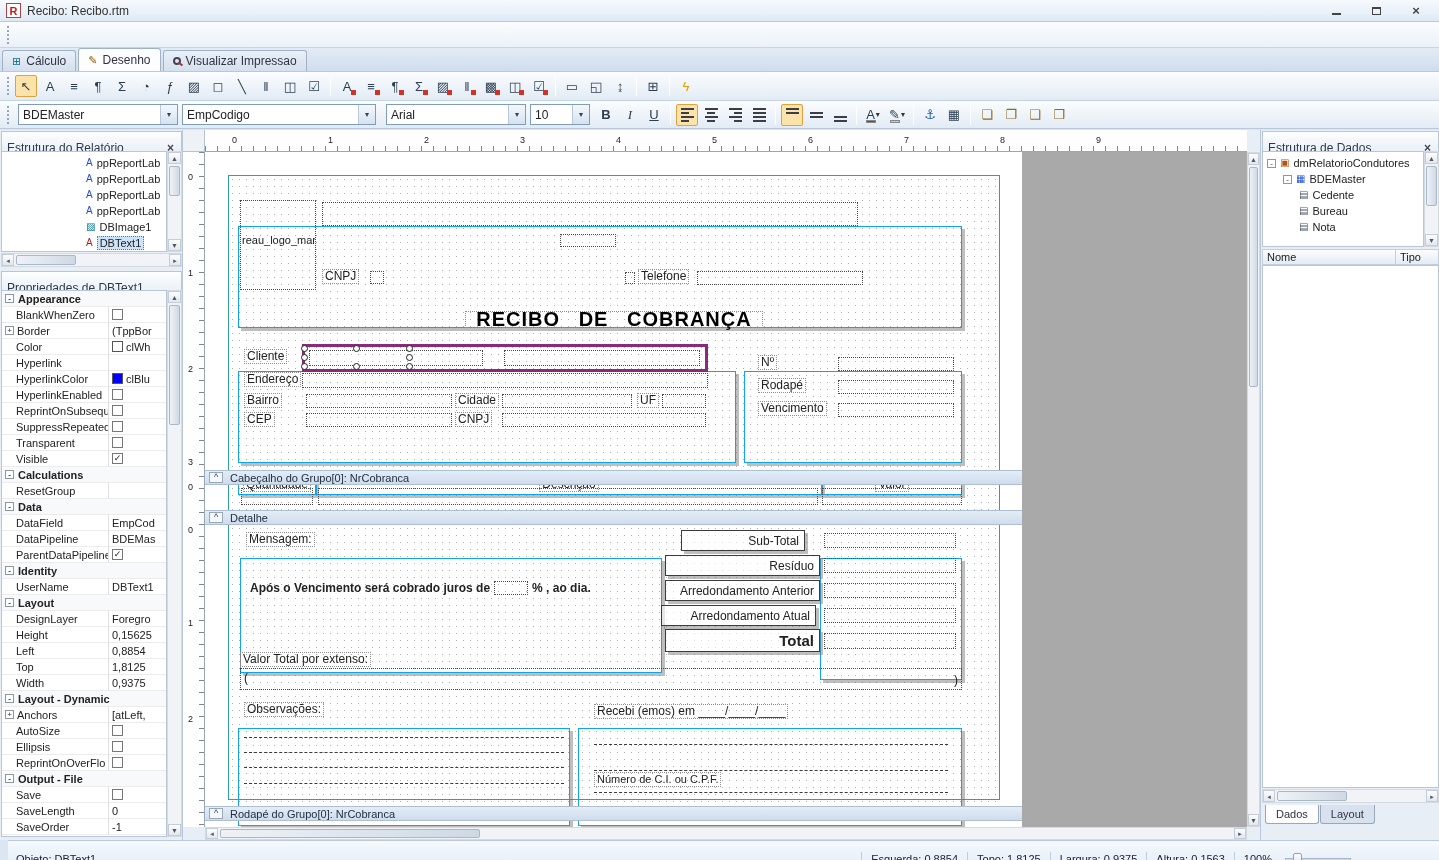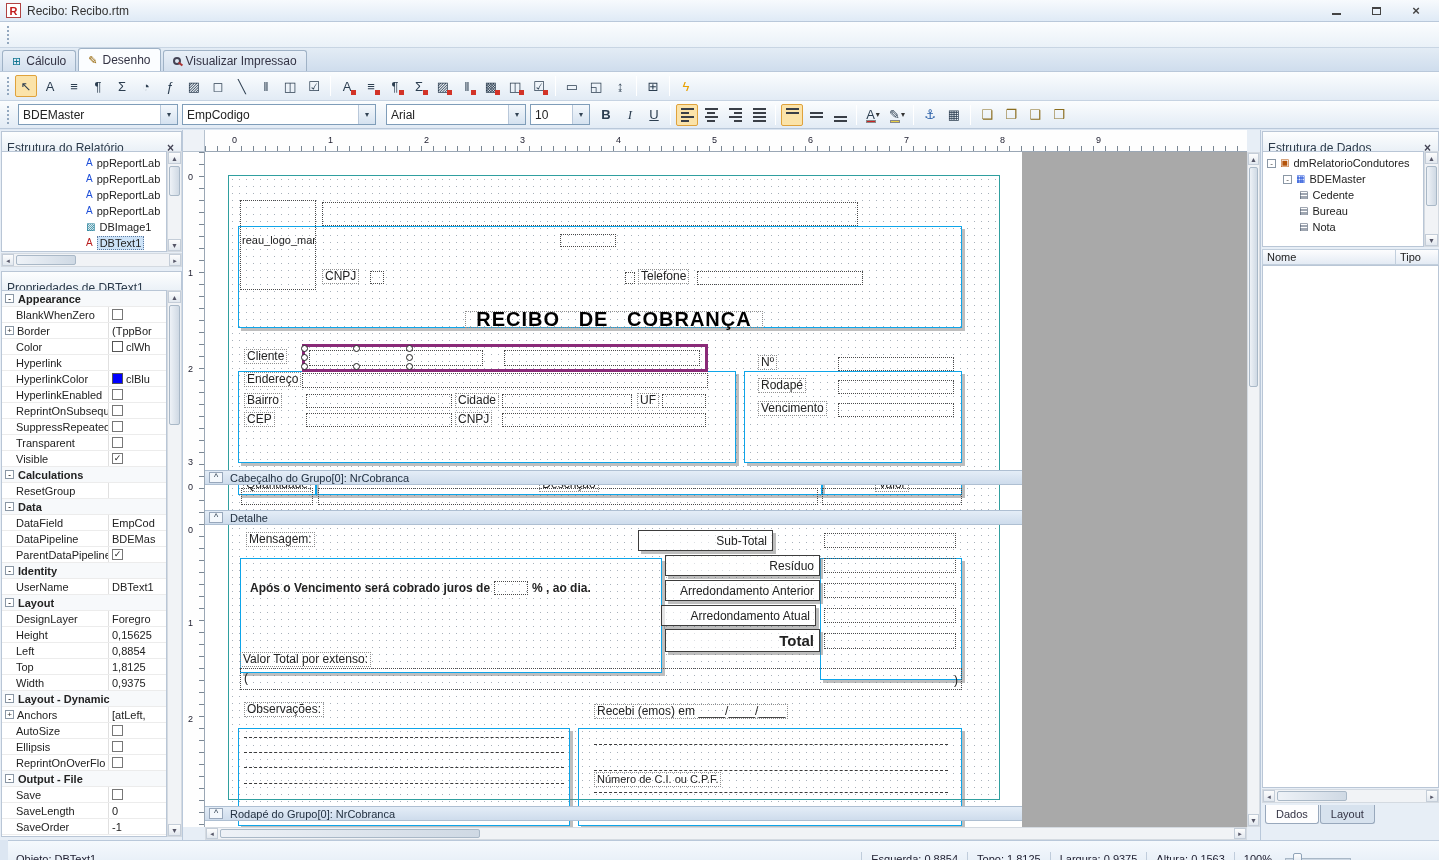--- a/index.html
+++ b/index.html
@@ -779,21 +779,21 @@
 
       <div class="rbox abs" style="left:35px;top:378px;width:422px;height:115px"></div>
       <span class="rlabel abs" style="left:41px;top:380px">Mensagem:</span>
       <div class="abs" style="left:45px;top:429px;display:flex;align-items:center;gap:4px">
         <span class="bold12">Após o Vencimento será cobrado juros de</span>
         <span class="dfield" style="width:34px;height:14px;display:inline-block"></span>
         <span class="bold12">% , ao dia.</span>
       </div>
 
       <div class="rbox abs" style="left:615px;top:378px;width:142px;height:122px"></div>
-      <div class="tcell abs" style="left:433px;top:378px;width:135px;height:21px">
+      <div class="tcell abs" style="left:476px;top:378px;width:124px;height:21px">
           <span>Sub-Total</span>
         </div>
       <div class="dfield abs" style="left:619px;top:381px;width:132px;height:15px"></div>
       <div class="tcell abs" style="left:460px;top:403px;width:155px;height:21px">
           <span>Resíduo</span>
         </div>
       <div class="dfield abs" style="left:619px;top:406px;width:132px;height:15px"></div>
       <div class="tcell abs" style="left:460px;top:428px;width:155px;height:21px">
           <span>Arredondamento Anterior</span>
         </div>

